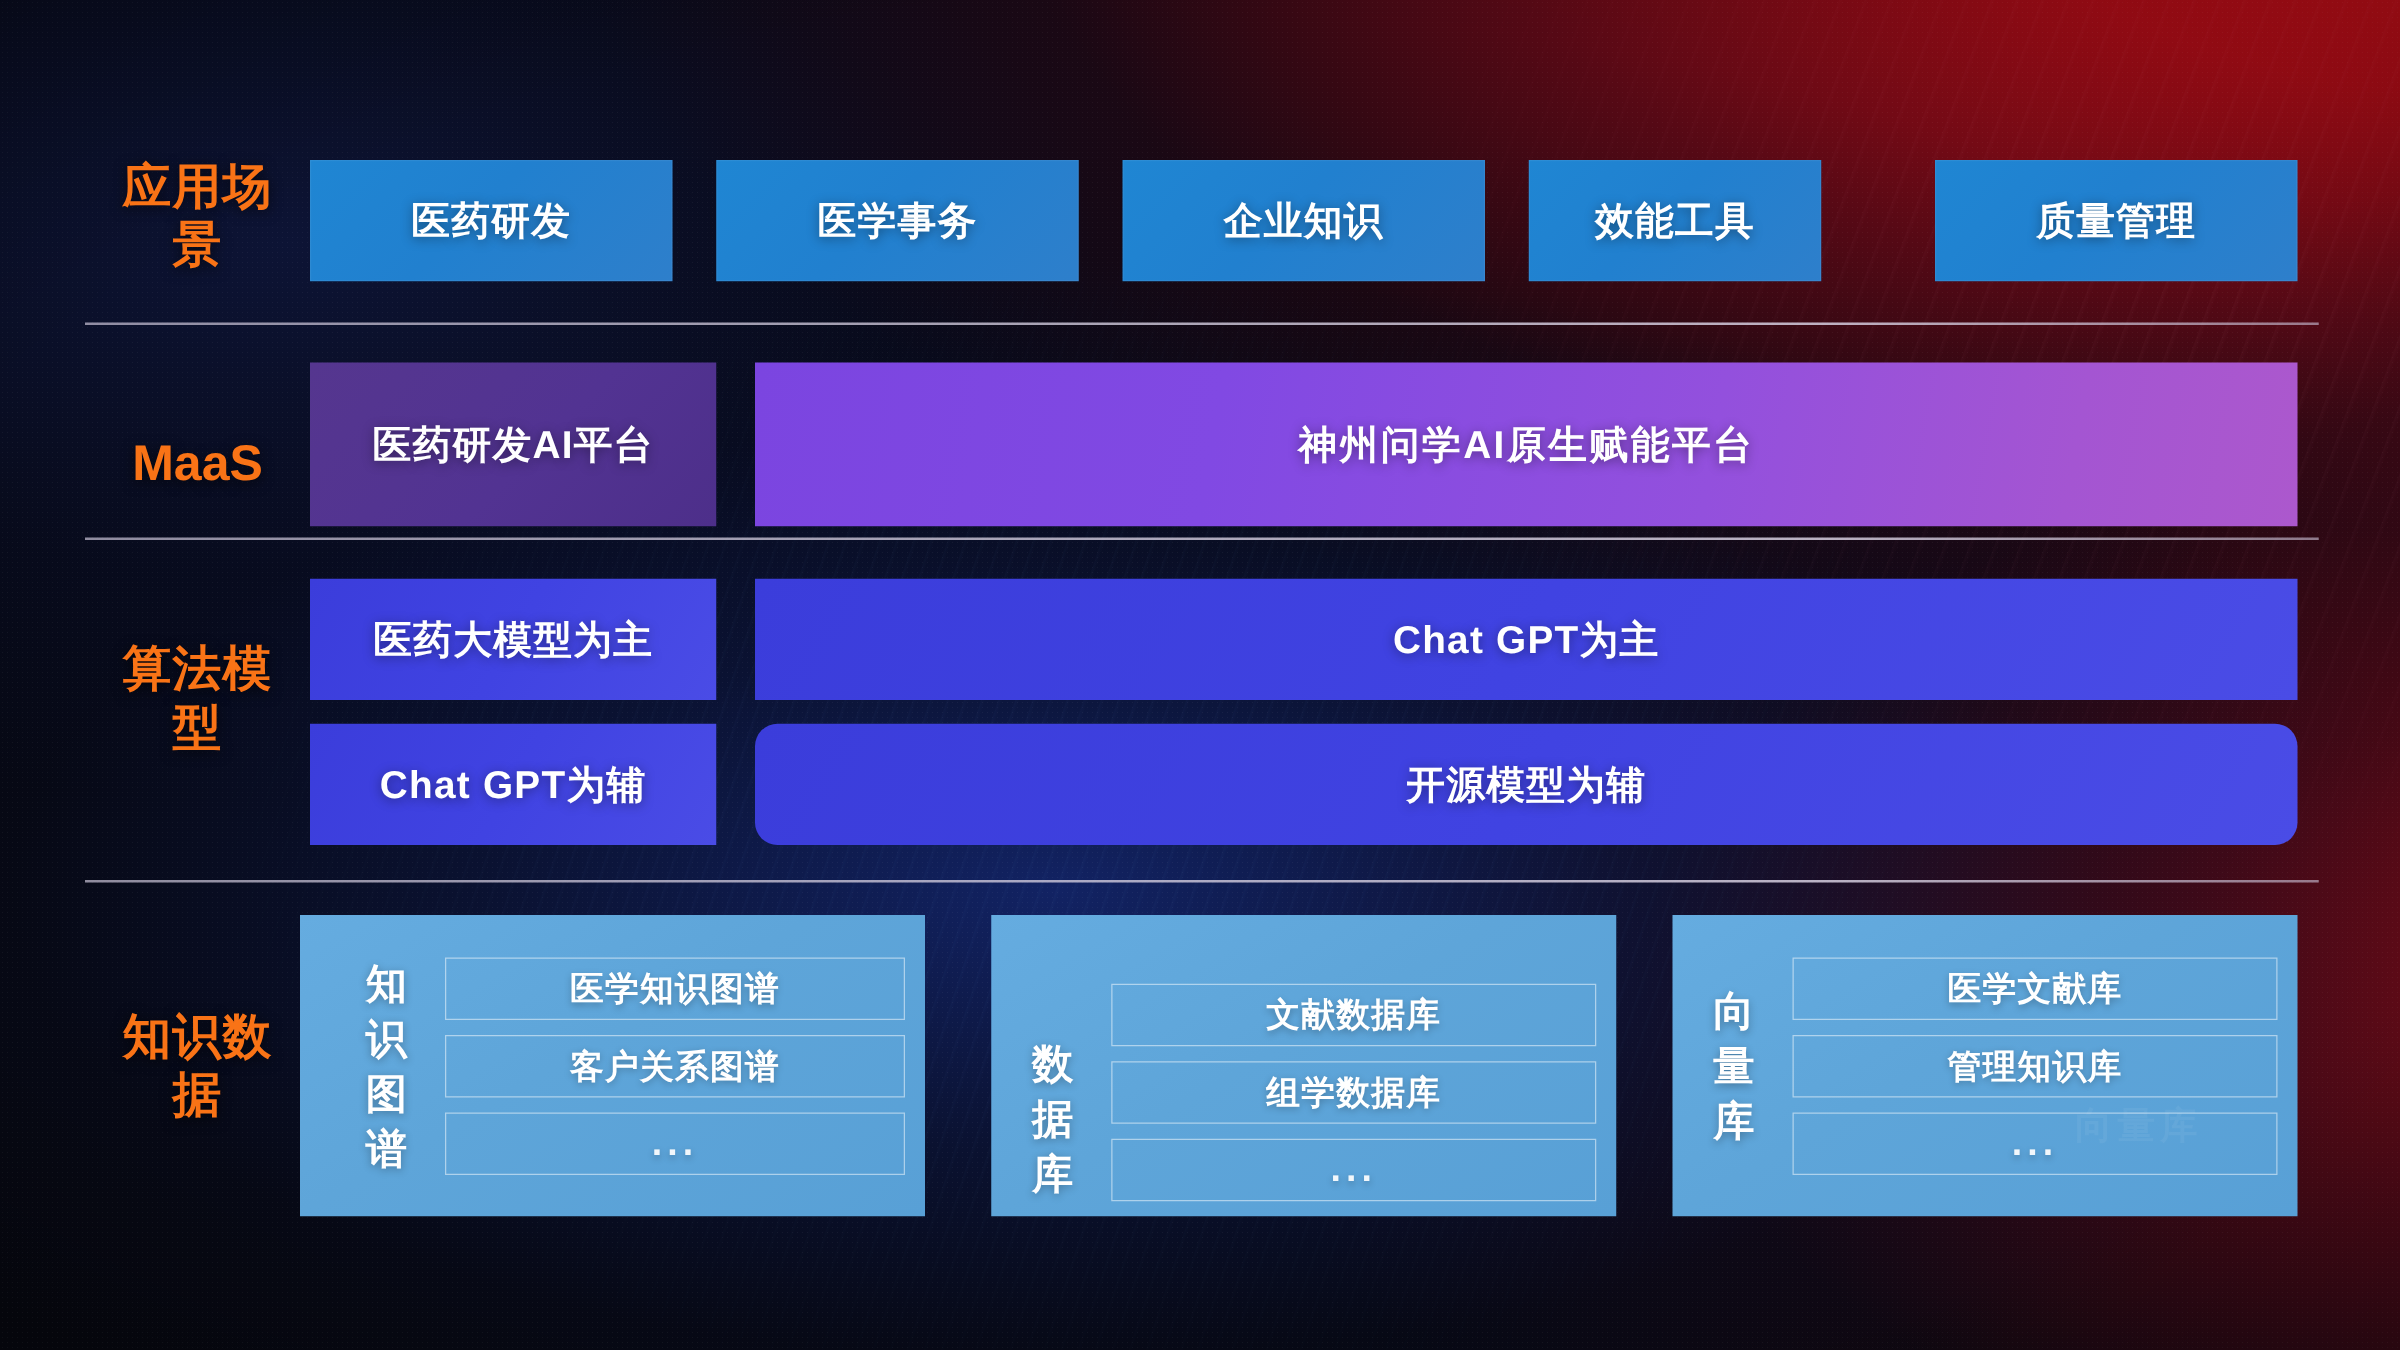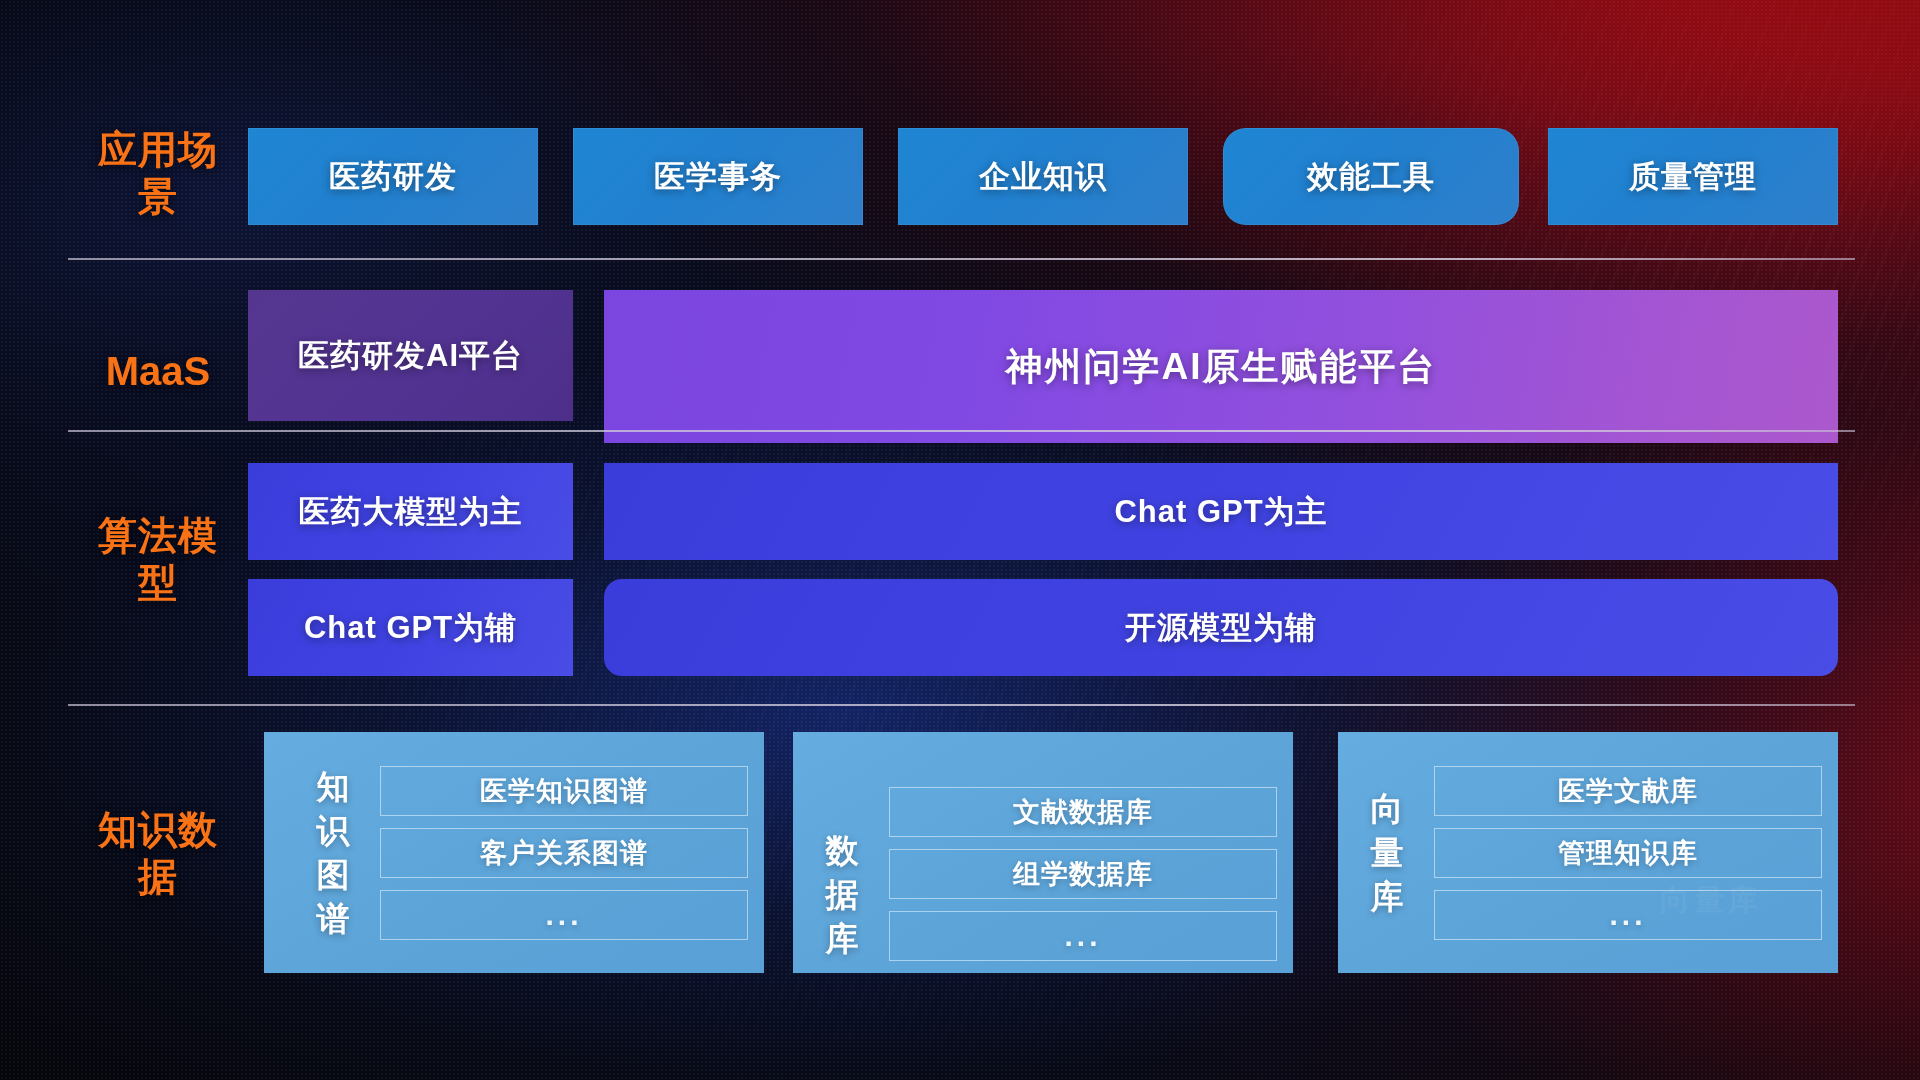--- a/index.html
+++ b/index.html
@@ -138,22 +138,22 @@
   }
 
   
   .maas-left {
     height: 131px;
     font-size: 31px;
     letter-spacing: 1px;
     background: linear-gradient(135deg, #55368f 0%, #523392 55%, #4d2f8a 100%);
   }
   .maas-right {
-    height: 153px;
-    font-size: 37px;
+    height: 131px;
+    font-size: 31px;
     letter-spacing: 2px;
     background: linear-gradient(100deg, #7b45e0 0%, #8149e3 30%, #9350dd 62%, #a455d2 85%, #ac58cd 100%);
   }
 
   
   .algo-box {
     height: 97px;
     font-size: 31px;
     letter-spacing: 1px;
     background: linear-gradient(120deg, #3b3ddb 0%, #4043e2 50%, #4a4ce6 100%);
@@ -239,21 +239,21 @@
 
     <div class="box app-box" style="left:248px;  top:128px; width:290px;">
       <span>医药研发</span>
     </div>
     <div class="box app-box" style="left:573px;  top:128px; width:290px;">
       <span>医学事务</span>
     </div>
     <div class="box app-box" style="left:898px;  top:128px; width:290px;">
       <span>企业知识</span>
     </div>
-    <div class="box app-box" style="left:1223px; top:128px; width:296px;border-radius:23px;">
+    <div class="box app-box" style="left:1223px; top:128px; width:234px;">
       <span>效能工具</span>
     </div>
     <div class="box app-box" style="left:1548px; top:128px; width:290px;">
       <span>质量管理</span>
     </div>
 
     <div class="divider" style="top:258px;"></div>
 
     <div class="row-label en" style="top:333px;margin-top:15px;">MaaS</div>
 
@@ -279,21 +279,21 @@
       <span>Chat GPT为辅</span>
     </div>
     <div class="box algo-box" style="left:604px; top:579px; width:1234px;border-radius:18px;">
       <span>开源模型为辅</span>
     </div>
 
     <div class="divider" style="top:704px;"></div>
 
     <div class="row-label" style="top:806px;">知识数据</div>
 
-    <div class="kcard" style="left:264px; width:500px;padding-left:42px;">
+    <div class="kcard" style="left:240px; width:500px;padding-left:42px;">
       <div class="kcard-title">知识图谱</div>
       <div class="kcard-items">
         <div class="kitem">医学知识图谱</div>
         <div class="kitem">客户关系图谱</div>
         <div class="kitem ellipsis">...</div>
       </div>
     </div>
 
     <div class="kcard" style="left:793px; width:500px;align-items:flex-end;">
       <div class="kcard-title">数据库</div>

